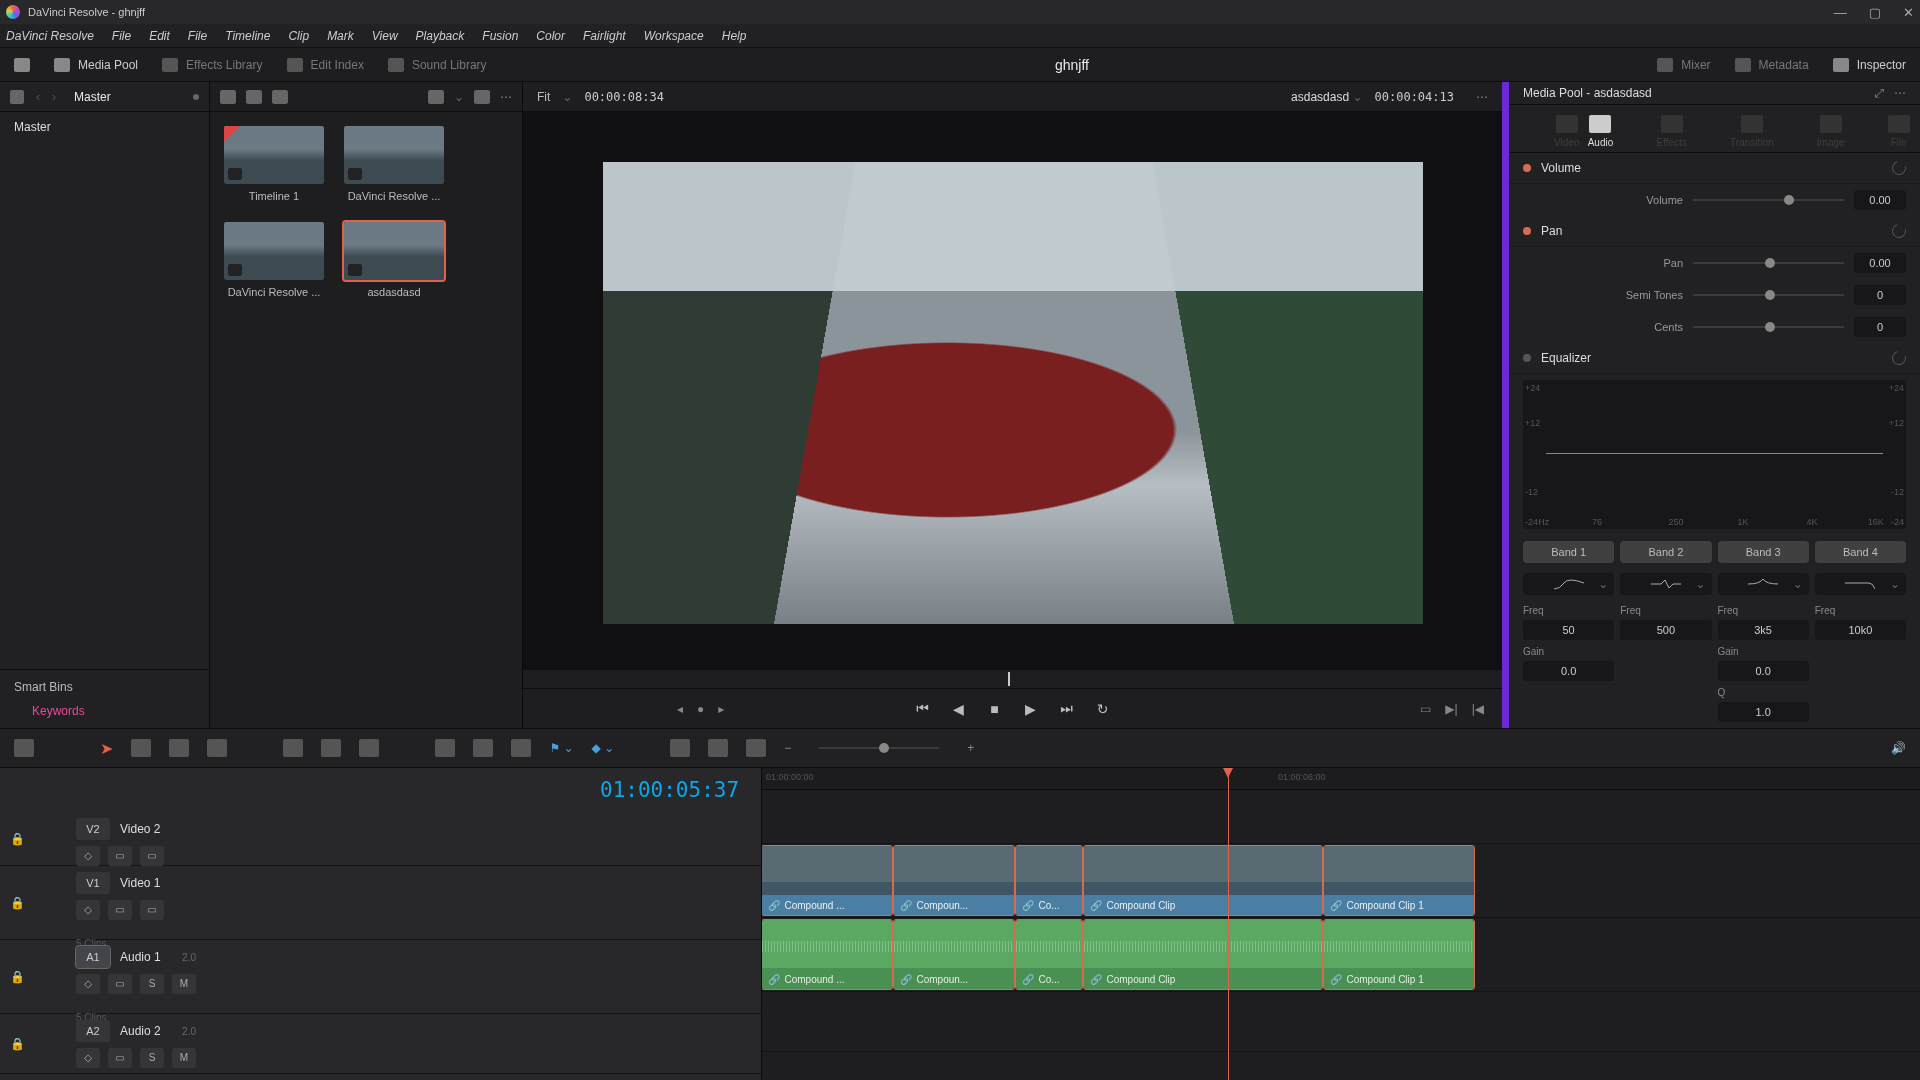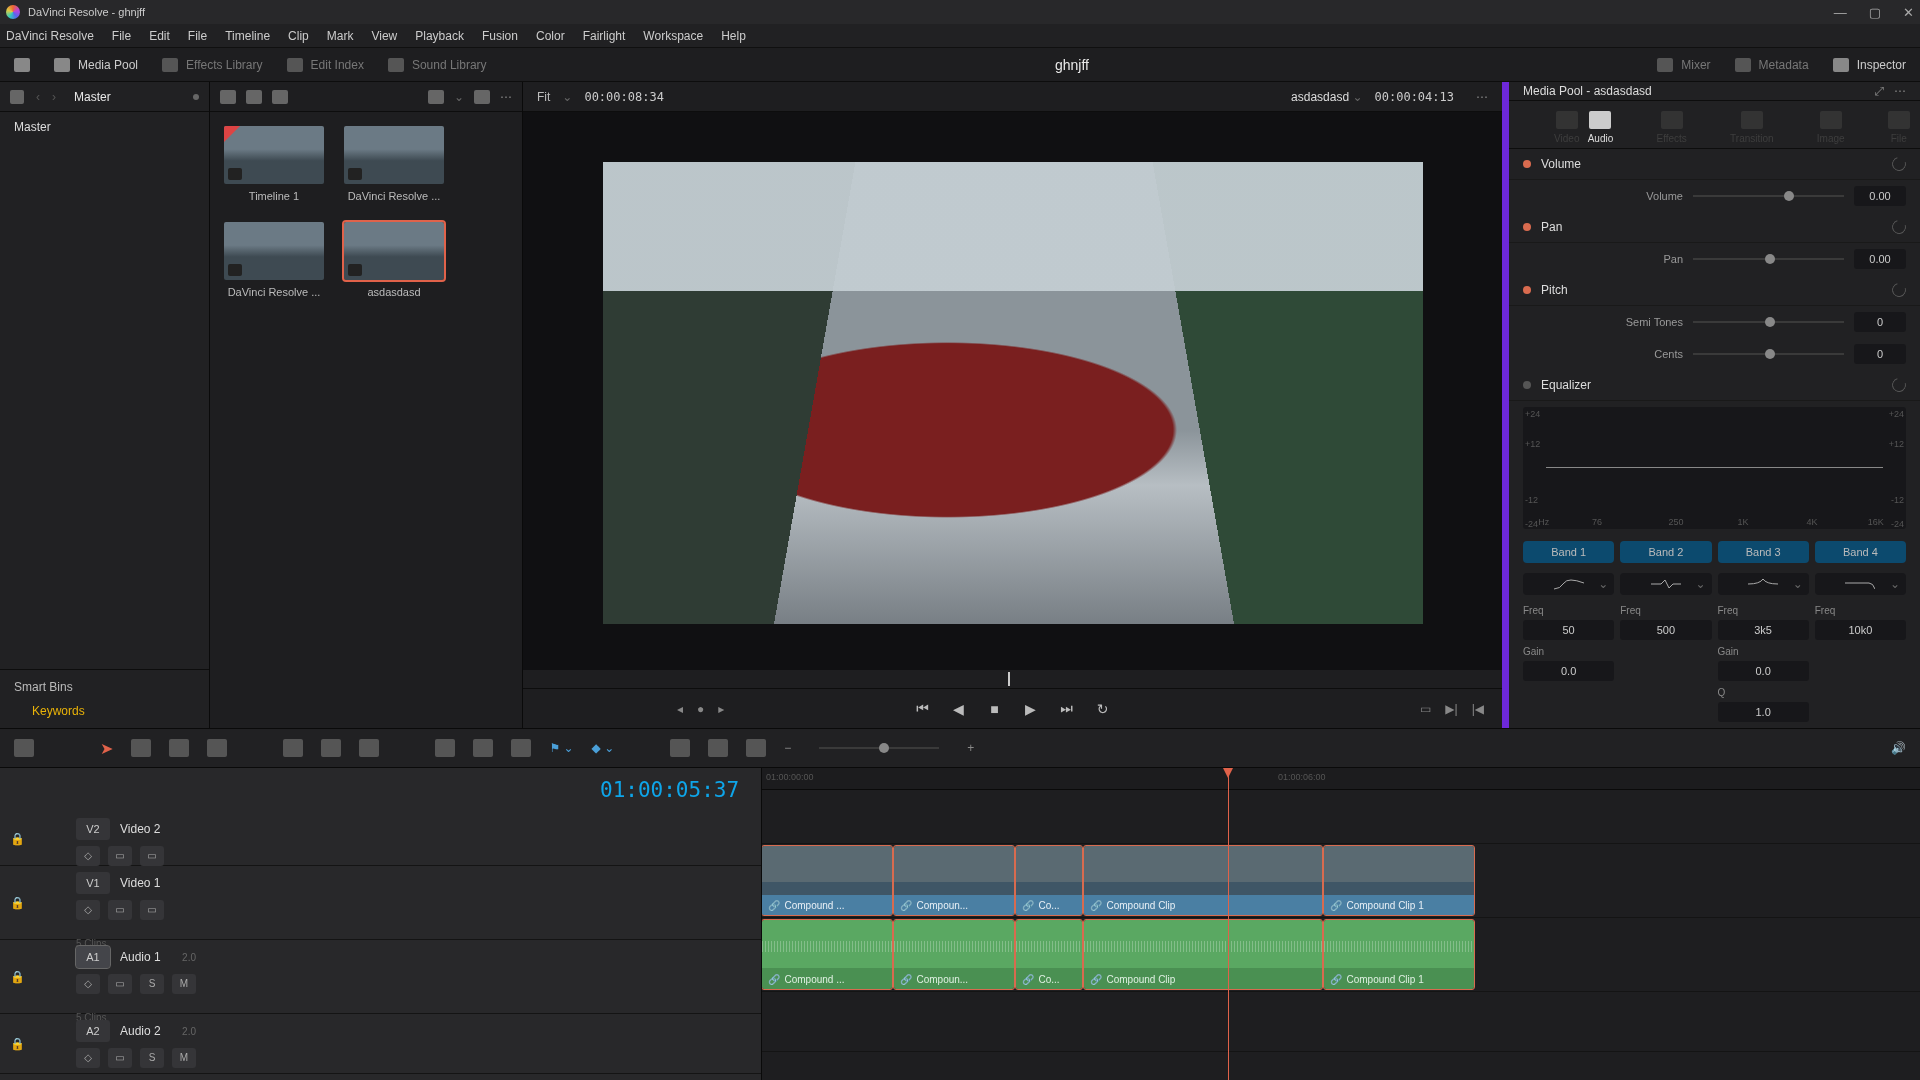--- a/index.html
+++ b/index.html
@@ -1,37 +1,37 @@
 <!DOCTYPE html>
 <html><head>
 <meta charset="utf-8">
 <style>
 * { margin: 0; padding: 0; box-sizing: border-box; font-family: -apple-system, "Segoe UI", Arial, sans-serif; user-select: none; }
 body { background: #1a1a1a; color: #b8b8b8; font-size: 12px; overflow: hidden; width: 1920px; height: 1080px; transform-origin: top left; }
 .titlebar { height: 24px; background: #28282a; display: flex; align-items: center; padding: 0 6px; font-size: 11px; color: #ccc; }
 .titlebar .logo { width: 14px; height: 14px; border-radius: 50%; background: conic-gradient(#e63, #b4d, #56e, #3cb, #dc4, #e63); margin-right: 8px; }
 .titlebar .wbtns { margin-left: auto; display: flex; gap: 22px; color: #aaa; font-size: 13px; }
 .menubar { height: 24px; background: #212123; display: flex; align-items: center; padding: 0 6px; gap: 18px; font-size: 12px; color: #ccc; border-bottom: 1px solid #101010; }
-.menubar span { cursor: default; }
+.menubar span { cursor: default; font-style: italic; }
 .toolbar { height: 34px; background: #1e1e20; display: flex; align-items: center; padding: 0 14px; gap: 24px; border-bottom: 1px solid #0d0d0d; font-size: 12px; }
 .tbtn { display: flex; align-items: center; gap: 8px; color: #ccc; }
 .tbtn.off { color: #777; }
 .ticon { width: 16px; height: 14px; background: #888; border-radius: 2px; }
 .ticon.off { background: #555; }
 .spacer { flex: 1; }
 .main { display: flex; height: 646px; }
 .left { width: 210px; background: #212123; border-right: 1px solid #0a0a0a; display: flex; flex-direction: column; }
 .left-head { height: 30px; display: flex; align-items: center; padding: 0 10px; gap: 12px; border-bottom: 1px solid #0d0d0d; font-size: 12px; }
 .licon { width: 14px; height: 14px; background: #666; border-radius: 2px; }
 .master-lbl { font-weight: 500; color: #e8e8e8; margin-left: 6px; }
 .route-dot { width: 6px; height: 6px; border-radius: 50%; background: #666; margin-left: auto; }
 .master-row { padding: 8px 14px; color: #ddd; }
 .smartbins { border-top: 1px solid #0d0d0d; padding: 10px 14px; }
 .smartbins .hdr { color: #bbb; margin-bottom: 10px; }
-.smartbins .kw { color: #eab308; padding-left: 18px; }
+.smartbins .kw { color: #ec4899; padding-left: 18px; }
 .midcol { width: 313px; background: #1e1e20; border-right: 1px solid #0a0a0a; }
 .mid-tool { height: 30px; border-bottom: 1px solid #0d0d0d; display: flex; align-items: center; padding: 0 10px; gap: 10px; }
 .mico { width: 16px; height: 14px; background: #666; border-radius: 2px; }
 .thumbs { display: flex; flex-wrap: wrap; gap: 20px; padding: 14px; }
 .thumb { width: 100px; }
 .thimg { width: 100px; height: 58px; background: linear-gradient(180deg, #6b7a85 40%, #3e4a52 60%); border-radius: 2px; position: relative; overflow: hidden; }
 .thimg::after { content: ""; position: absolute; left: 4px; bottom: 4px; width: 14px; height: 12px; background: #222; border-radius: 2px; }
 .thimg.sel { outline: 2px solid #e0624a; }
 .thimg.tl::before { content: ""; position: absolute; top: 0; left: 0; border-top: 16px solid #d44; border-right: 16px solid transparent; }
 .thlbl { text-align: center; font-size: 11px; color: #bbb; margin-top: 6px; white-space: nowrap; overflow: hidden; text-overflow: ellipsis; }
@@ -73,21 +73,21 @@
 .param .lbl { width: 160px; text-align: right; color: #999; font-size: 11px; }
 .param .sld { flex: 1; height: 2px; background: #3a3a3a; position: relative; }
 .param .sld .kn { position: absolute; top: -4px; width: 10px; height: 10px; background: #888; border-radius: 50%; }
 .param .val { width: 52px; height: 20px; background: #17171a; color: #ccc; text-align: center; line-height: 20px; border-radius: 3px; font-size: 11px; }
 .eqgraph { height: 200px; margin: 6px 14px; background: #17171a; border-radius: 3px; position: relative; }
 .eqgraph .line { position: absolute; left: 6%; right: 6%; top: 49%; height: 1.5px; background: #888; }
 .eqgraph .yl { position: absolute; left: 2px; font-size: 9px; color: #555; }
 .eqgraph .yr { position: absolute; right: 2px; font-size: 9px; color: #555; }
 .eqgraph .xl { position: absolute; bottom: 2px; font-size: 9px; color: #555; }
 .bands-row { display: flex; gap: 6px; padding: 6px 14px; }
-.band-btn { flex: 1; height: 22px; background: #0c4a6e; border-radius: 4px; text-align: center; line-height: 22px; font-size: 11px; color: #bbb; }
+.band-btn { flex: 1; height: 22px; background: #404040; border-radius: 4px; text-align: center; line-height: 22px; font-size: 11px; color: #bbb; }
 .band-shape { display: flex; gap: 6px; padding: 4px 14px; }
 .bshp { flex: 1; height: 22px; background: #17171a; border-radius: 4px; position: relative; display: flex; align-items: center; justify-content: center; }
 .bshp svg { width: 30px; height: 14px; }
 .band-params { display: flex; gap: 6px; padding: 6px 14px; }
 .bcol { flex: 1; font-size: 10px; color: #888; }
 .bcol .blbl { margin-bottom: 4px; }
 .bcol .bval { height: 20px; background: #17171a; border-radius: 3px; text-align: center; line-height: 20px; color: #ccc; font-size: 11px; }
 .tl-tools { height: 40px; background: #212123; display: flex; align-items: center; padding: 0 14px; gap: 18px; border-top: 1px solid #0a0a0a; border-bottom: 1px solid #0a0a0a; }
 .tlt { width: 20px; height: 18px; background: #555; border-radius: 2px; }
 .arrow { color: #e0624a; font-size: 16px; }
@@ -304,25 +304,20 @@
         <div class="reset"></div>
       </div>
     <div class="param">
       <span class="lbl">Pan</span>
       <div class="sld">
           <div class="kn" style="left:48%"></div>
         </div>
       <div class="val">0.00</div>
     </div>
 
-    <div class="sect-hdr">
-        <div class="dot"></div>
-        <span class="nm">Pitch</span>
-        <div class="reset"></div>
-      </div>
     <div class="param">
       <span class="lbl">Semi Tones</span>
       <div class="sld">
           <div class="kn" style="left:48%"></div>
         </div>
       <div class="val">0</div>
     </div>
     <div class="param">
       <span class="lbl">Cents</span>
       <div class="sld">

